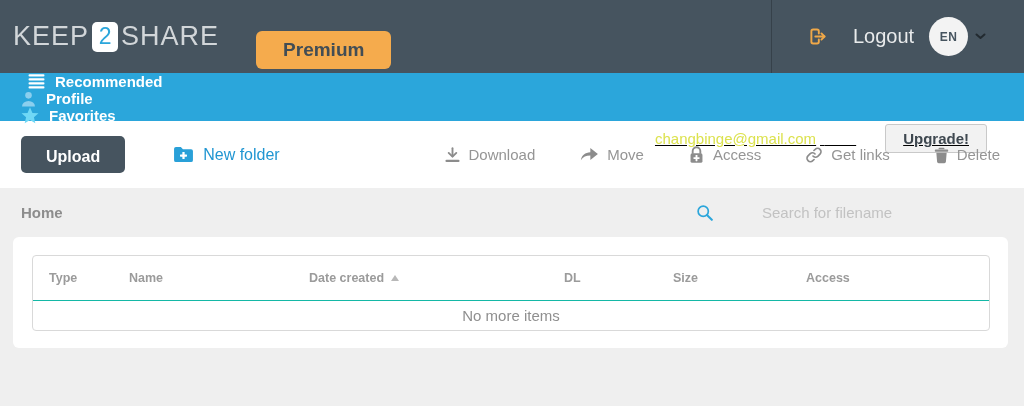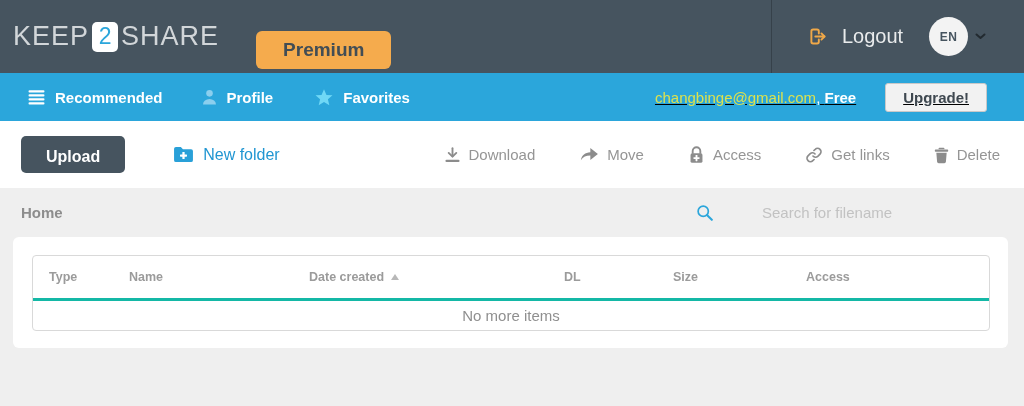--- a/index.html
+++ b/index.html
@@ -35,34 +35,34 @@
     font-family: inherit; font-size: 19px; font-weight: bold;
     cursor: pointer;
     margin-top: 26px;
   }
   .header-right {
     margin-left: auto; height: 100%;
     display: flex; align-items: center;
     border-left: 1px solid rgba(0,0,0,0.22);
     padding: 0 38px 0 35px; min-width: 253px;
   }
-  .logout { display: flex; align-items: center; gap: 14px; cursor: pointer; background: none; border: none; font-family: inherit; }
+  .logout { display: flex; align-items: center; gap: 25px; cursor: pointer; background: none; border: none; font-family: inherit; }
   .logout-label { color: #e9ebec; font-size: 20px; }
   .lang { margin-left: auto; display: flex; align-items: center; gap: 7px; cursor: pointer; background: none; border: none; font-family: inherit; }
   .lang-badge {
     width: 39px; height: 39px; border-radius: 50%;
     background: #f3f3f3; color: #46545f;
     font-size: 12px; font-weight: bold; letter-spacing: 0.5px;
     display: flex; align-items: center; justify-content: center;
   }
 
   
   .navbar {
     height: 48px; background: #2ba6db;
-    display: flex; align-items: stretch;
+    display: flex; align-items: stretch; flex-direction: column;
   }
   .tab {
     display: flex; align-items: center; gap: 10px;
     padding: 0 21px; cursor: pointer;
     color: #ffffff; font-size: 15px; font-weight: bold;
   }
   .tab.first { padding-left: 28px; padding-right: 18px; }
   .tab.active { background: #ffffff; color: #3d4a52; }
   .nav-account {
     margin-left: auto; display: flex; align-items: center;
@@ -126,21 +126,21 @@
     margin: 0 16px 0 13px; height: 111px;
     background: #ffffff; border-radius: 6px;
     padding: 18px 18px 17px 19px;
   }
   .table-card {
     border: 1px solid #d9d9d9; border-radius: 4px;
     background: #ffffff; overflow: hidden;
   }
   .thead {
     display: flex; align-items: center; height: 45px;
-    border-bottom: 3px solid #14b8a6;
+    border-bottom: 1px solid #14b8a6;
     padding-left: 16px;
     color: #9b9b9b; font-size: 12.5px; font-weight: bold;
   }
   .th { display: flex; align-items: center; cursor: pointer; }
   .col-type { width: 80px; }
   .col-name { width: 180px; }
   .col-date { width: 255px; }
   .col-dl   { width: 109px; }
   .col-size { width: 133px; }
   .col-access { flex: 1; }

